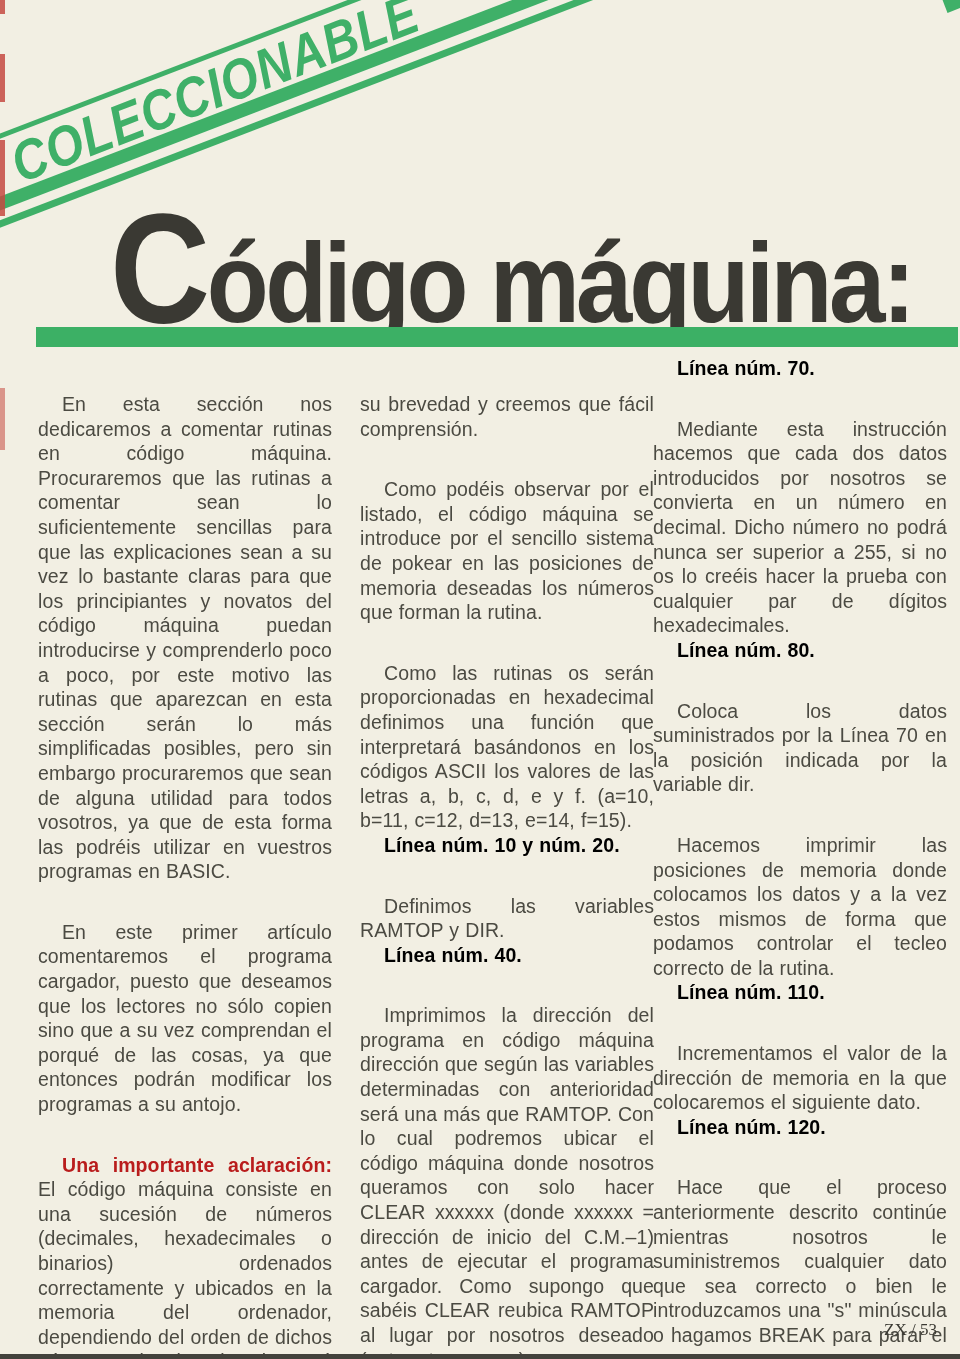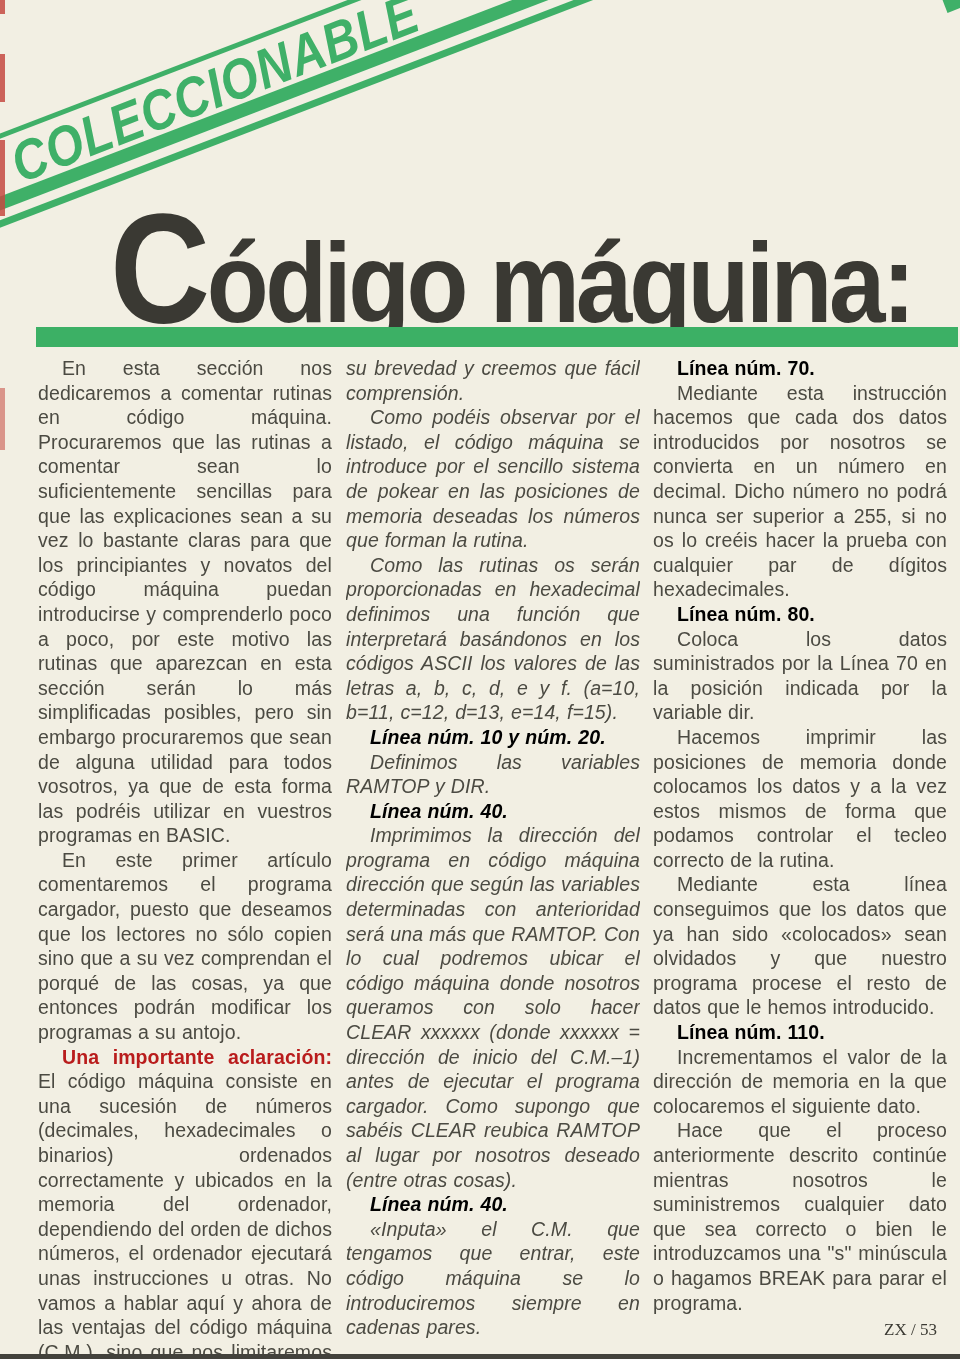--- a/index.html
+++ b/index.html
@@ -29,22 +29,22 @@
   }
   .title .cap{font-size:156px;}
   .title .rest{font-size:114px;}
   .rule{position:absolute; left:36px; top:327px; width:922px; height:20px; background:#3cb065;}
   
   .col{
     position:absolute; top:356px; width:294px; height:1000px; overflow:hidden;
     font-size:19.5px; line-height:24.6px; text-align:justify;
     letter-spacing:0.1px; word-spacing:0.5px;
   }
-  .col1{left:38px;} .col2{left:346px;font-style:italic;} .col3{left:653px;}
-  .p{text-indent:24px;}
+  .col1{left:38px;} .col2{left:360px;} .col3{left:653px;}
+  .p{text-indent:24px;margin-top:36px;}
   .p.noindent{text-indent:0;}
   .h{font-weight:bold; text-indent:24px; color:#000000;}
   .lead{font-weight:bold; color:#b91c1c;}
   
   .footer{
     position:absolute; left:884px; top:1320px;
     font-family:"Liberation Serif", serif; font-size:17px; color:#3b3a33;
   }
   
   .edge-bottom{position:absolute; left:0; top:1354px; width:960px; height:5px; background:#43423c;}
@@ -89,23 +89,23 @@
       <div class="p">Imprimimos la dirección del programa en código máquina dirección que según las variables determinadas con anterioridad será una más que RAMTOP. Con lo cual podremos ubicar el código máquina donde nosotros queramos con solo hacer CLEAR xxxxxx (donde xxxxxx = dirección de inicio del C.M.–1) antes de ejecutar el programa cargador. Como supongo que sabéis CLEAR reubica RAMTOP al lugar por nosotros deseado (entre otras cosas).</div>
       <div class="h">Línea núm. 40.</div>
       <div class="p">«Inputa» el C.M. que tengamos que entrar, este código máquina se lo introduciremos siempre en cadenas pares.</div>
     </div>
   <div class="col col3">
       <div class="h">Línea núm. 70.</div>
       <div class="p">Mediante esta instrucción hacemos que cada dos datos introducidos por nosotros se convierta en un número en decimal. Dicho número no podrá nunca ser superior a 255, si no os lo creéis hacer la prueba con cualquier par de dígitos hexadecimales.</div>
       <div class="h">Línea núm. 80.</div>
       <div class="p">Coloca los datos suministrados por la Línea 70 en la posición indicada por la variable dir.</div>
       <div class="p">Hacemos imprimir las posiciones de memoria donde colocamos los datos y a la vez estos mismos de forma que podamos controlar el tecleo correcto de la rutina.</div>
-      <div class="p">Mediante esta línea conseguimos que los datos que ya han sido «colocados» sean olvidados y que nuestro programa procese el resto de datos que le hemos introducido.</div>
       <div class="h">Línea núm. 110.</div>
       <div class="p">Incrementamos el valor de la dirección de memoria en la que colocaremos el siguiente dato.</div>
+      <div class="h">Línea núm. 120.</div>
       <div class="p">Hace que el proceso anteriormente descrito continúe mientras nosotros le suministremos cualquier dato que sea correcto o bien le introduzcamos una "s" minúscula o hagamos BREAK para parar el programa.</div>
     </div>
 
   <div class="footer">ZX / 53</div>
 
   <div class="edge-bottom"></div>
   <div class="red-seg rs1"></div>
   <div class="red-seg rs2"></div>
   <div class="red-seg rs3"></div>
   <div class="red-seg rs4"></div>

